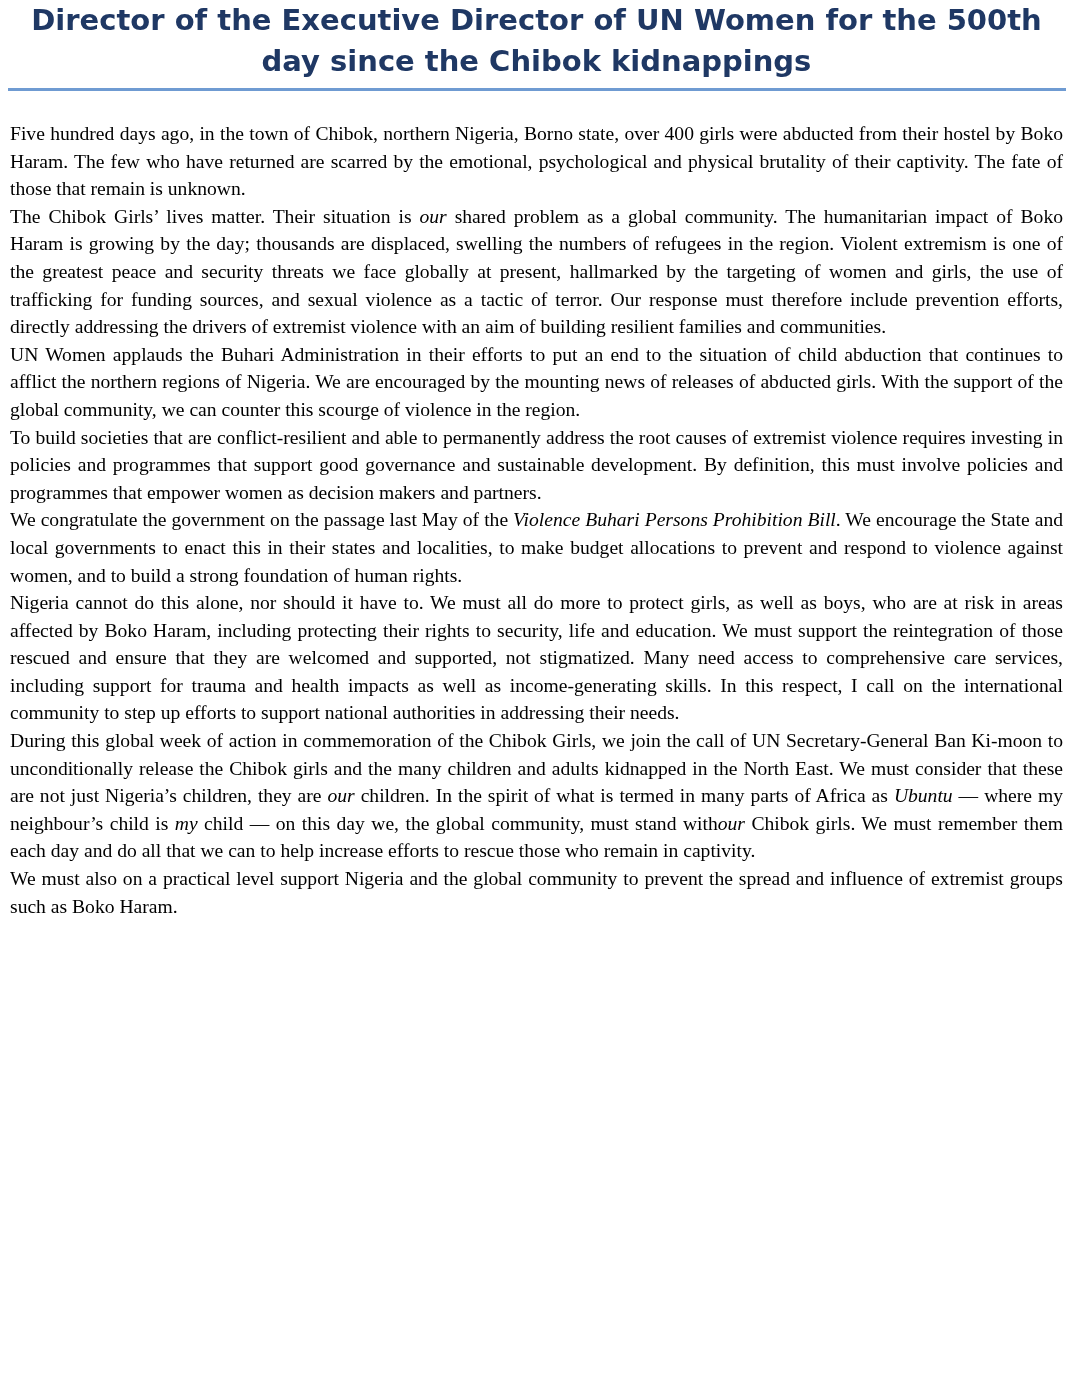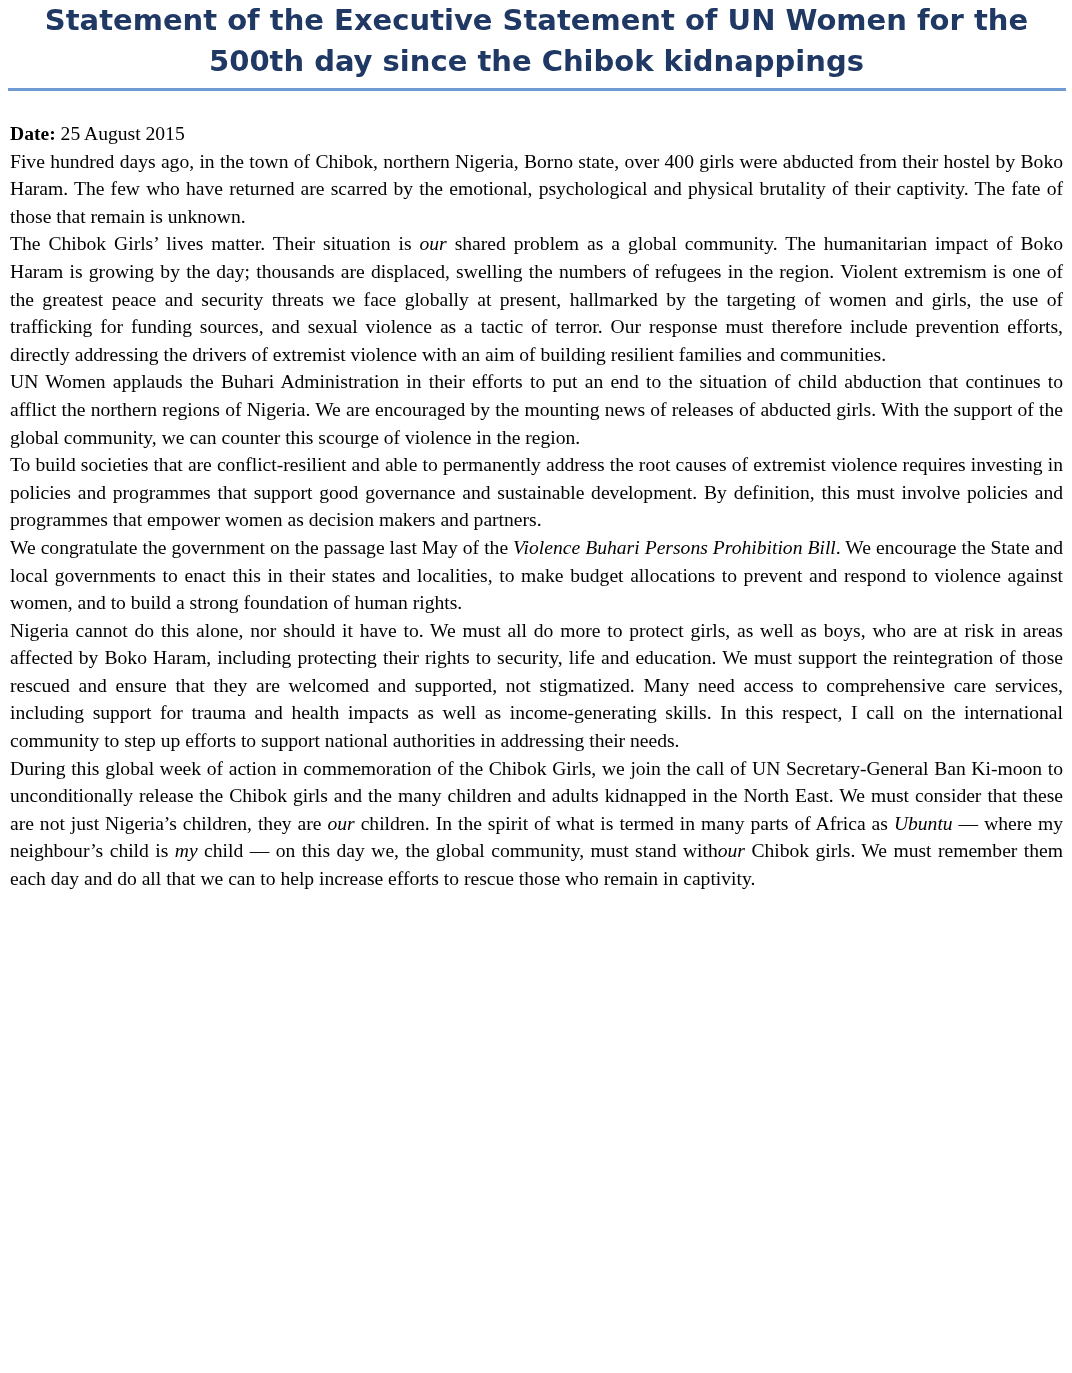--- a/index.html
+++ b/index.html
@@ -20,37 +20,37 @@
   .date-label { font-weight: bold; }
   .refs-heading { font-weight: bold; margin-top: 27.6px !important; }
   .ref { margin-top: 55px !important; text-align: justify; text-align-last: left; word-spacing: 0; }
   .ref a { color: #000; text-decoration: underline; }
   .ref .lead { word-spacing: 28px; }
 </style>
 </head>
 <body>
 
 <div class="page">
-  <h1 class="title">Statement of the Executive Statement of UN Women for the 500th day since the Chibok kidnappings</h1>
+  <h1 class="title">Director of the Executive Director of UN Women for the 500th day since the Chibok kidnappings</h1>
   <div class="rule"></div>
 
   <div class="body">
-    <p><span class="date-label">Date:</span><span> 25 August 2015</span></p>
 
     <p>Five hundred days ago, in the town of Chibok, northern Nigeria, Borno state, over 400 girls were abducted from their hostel by Boko Haram. The few who have returned are scarred by the emotional, psychological and physical brutality of their captivity. The fate of those that remain is unknown.</p>
 
     <p><span>The Chibok Girls’ lives matter. Their situation is </span><em>our</em><span> shared problem as a global community. The humanitarian impact of Boko Haram is growing by the day; thousands are displaced, swelling the numbers of refugees in the region. Violent extremism is one of the greatest peace and security threats we face globally at present, hallmarked by the targeting of women and girls, the use of trafficking for funding sources, and sexual violence as a tactic of terror. Our response must therefore include prevention efforts, directly addressing the drivers of extremist violence with an aim of building resilient families and communities.</span></p>
 
     <p>UN Women applauds the Buhari Administration in their efforts to put an end to the situation of child abduction that continues to afflict the northern regions of Nigeria. We are encouraged by the mounting news of releases of abducted girls. With the support of the global community, we can counter this scourge of violence in the region.</p>
 
     <p>To build societies that are conflict-resilient and able to permanently address the root causes of extremist violence requires investing in policies and programmes that support good governance and sustainable development. By definition, this must involve policies and programmes that empower women as decision makers and partners.</p>
 
     <p><span>We congratulate the government on the passage last May of the </span><em>Violence Buhari Persons Prohibition Bill</em><span>. We encourage the State and local governments to enact this in their states and localities, to make budget allocations to prevent and respond to violence against women, and to build a strong foundation of human rights.</span></p>
 
     <p>Nigeria cannot do this alone, nor should it have to. We must all do more to protect girls, as well as boys, who are at risk in areas affected by Boko Haram, including protecting their rights to security, life and education. We must support the reintegration of those rescued and ensure that they are welcomed and supported, not stigmatized. Many need access to comprehensive care services, including support for trauma and health impacts as well as income-generating skills. In this respect, I call on the international community to step up efforts to support national authorities in addressing their needs.</p>
 
     <p><span>During this  global week of action in commemoration of the Chibok Girls, we join the call of UN Secretary-General Ban Ki-moon to unconditionally release the Chibok girls and the many children and adults kidnapped in the North East. We must consider that these are not just Nigeria’s children, they are </span><em>our</em><span> children. In the spirit of what is termed in many parts of Africa as </span><em>Ubuntu</em><span> — where my neighbour’s child is </span><em>my</em><span> child — on this day we, the global community, must stand with</span><em>our</em><span> Chibok girls. We must remember them each day and do all that we can to help increase efforts to rescue those who remain in captivity.</span></p>
 
+    <p>We must also on a practical level support Nigeria and the global community to prevent the spread and influence of extremist groups such as Boko Haram.</p>
 
 
 
   </div>
 </div>
 
 </body></html>

